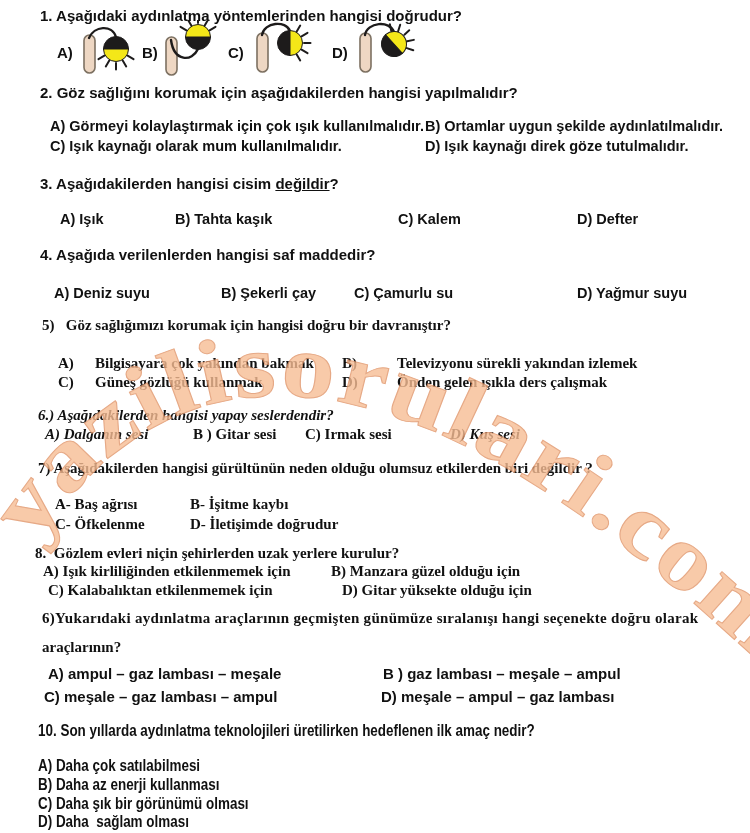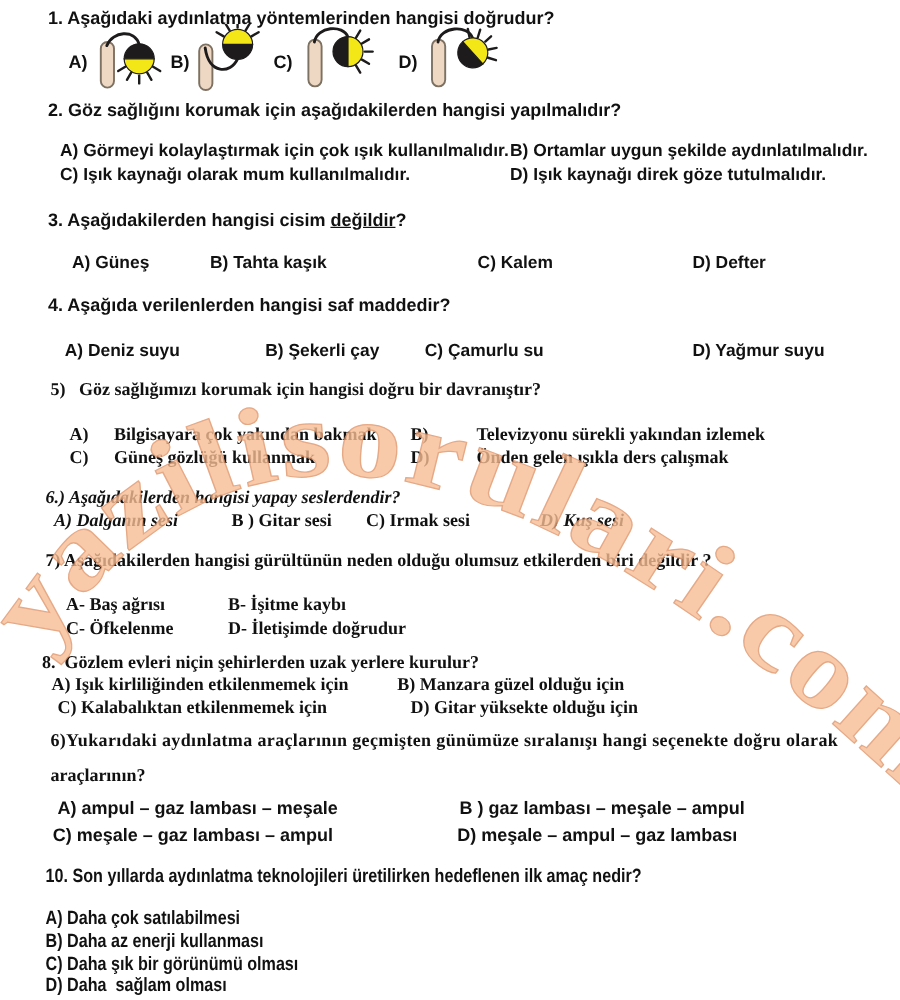--- a/index.html
+++ b/index.html
@@ -96,21 +96,21 @@
     </g>
   </svg>
 
   <div class="t sans sans-lg" style="left:40px;top:85px">2. Göz sağlığını korumak için aşağıdakilerden hangisi yapılmalıdır?</div>
   <div class="t sans" style="left:50px;top:118px">A) Görmeyi kolaylaştırmak için çok ışık kullanılmalıdır.</div>
   <div class="t sans" style="left:425px;top:118px">B) Ortamlar uygun şekilde aydınlatılmalıdır.</div>
   <div class="t sans" style="left:50px;top:138px">C) Işık kaynağı olarak mum kullanılmalıdır.</div>
   <div class="t sans" style="left:425px;top:138px">D) Işık kaynağı direk göze tutulmalıdır.</div>
 
   <div class="t sans sans-lg" style="left:40px;top:176px"><span>3. Aşağıdakilerden hangisi cisim </span><span class="u">değildir</span><span>?</span></div>
-  <div class="t sans" style="left:60px;top:211px">A) Güneş</div>
+  <div class="t sans" style="left:60px;top:211px">A) Işık</div>
   <div class="t sans" style="left:175px;top:211px">B) Tahta kaşık</div>
   <div class="t sans" style="left:398px;top:211px">C) Kalem</div>
   <div class="t sans" style="left:577px;top:211px">D) Defter</div>
 
   <div class="t sans sans-lg" style="left:40px;top:247px">4. Aşağıda verilenlerden hangisi saf maddedir?</div>
   <div class="t sans" style="left:54px;top:285px">A) Deniz suyu</div>
   <div class="t sans" style="left:221px;top:285px">B) Şekerli çay</div>
   <div class="t sans" style="left:354px;top:285px">C) Çamurlu su</div>
   <div class="t sans" style="left:577px;top:285px">D) Yağmur suyu</div>
 

